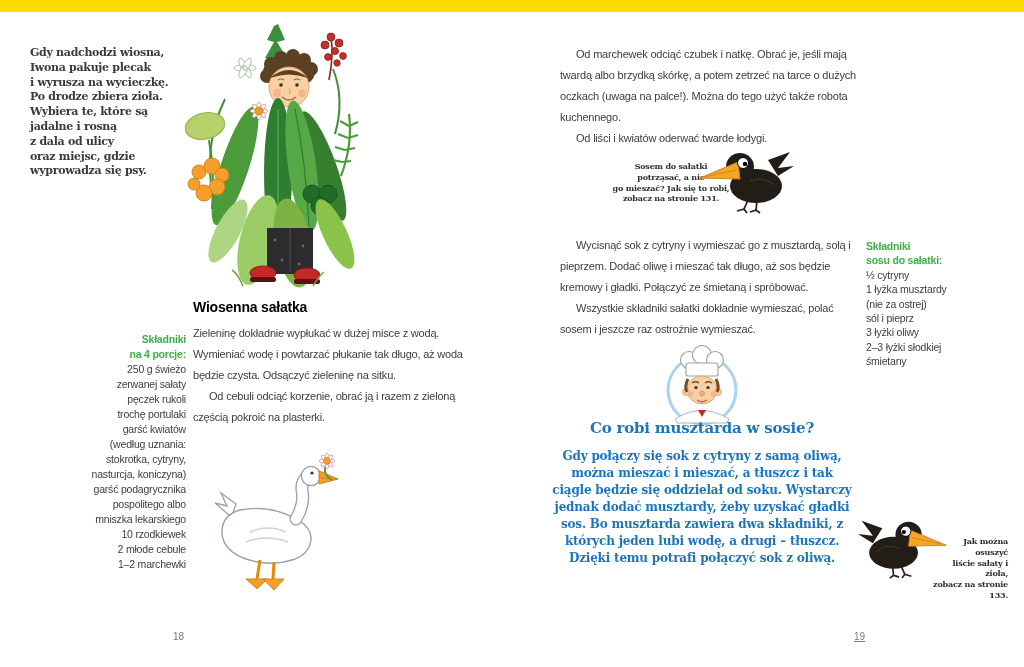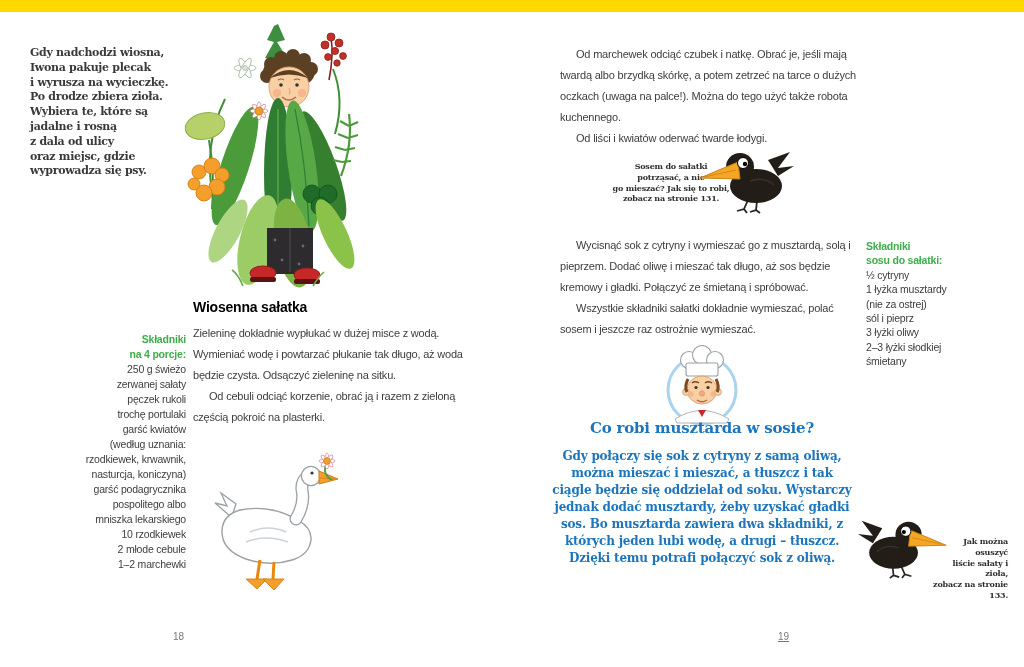--- a/index.html
+++ b/index.html
@@ -45,21 +45,21 @@
     font-family:"DejaVu Serif",serif;font-weight:bold;font-size:15px;
     color:#1C75BC;letter-spacing:-0.2px;
   }
   #info-body{
     left:552px;top:448px;width:300px;text-align:center;
     font-family:"DejaVu Serif",serif;font-weight:bold;font-size:12px;
     line-height:17px;color:#1C75BC;letter-spacing:-0.2px;
   }
   .pagenum{font-size:10px;color:#7a7a7a;}
   #pagenum-left{left:173px;top:631px;}
-  #pagenum-right{left:778px;top:631px;text-decoration:underline;}
+  #pagenum-right{left:854px;top:631px;text-decoration:underline;}
   svg{display:block;}
 </style>
 </head>
 <body>
 
 <div id="spread">
 
   <div id="topbar" class="abs"></div>
 
   <div class="abs intro">
@@ -192,21 +192,21 @@
         <div>Składniki</div>
         <div>na 4 porcje:</div>
       </div>
     <div>
         <div>250 g świeżo</div>
         <div>zerwanej sałaty</div>
         <div>pęczek rukoli</div>
         <div>trochę portulaki</div>
         <div>garść kwiatów</div>
         <div>(według uznania:</div>
-        <div>rzodkiewek, krwawnik,</div>
+        <div>stokrotka, cytryny,</div>
         <div>nasturcja, koniczyna)</div>
         <div>garść podagrycznika</div>
         <div>pospolitego albo</div>
         <div>mniszka lekarskiego</div>
         <div>10 rzodkiewek</div>
         <div>2 młode cebule</div>
         <div>1–2 marchewki</div>
       </div>
   </div>
 

